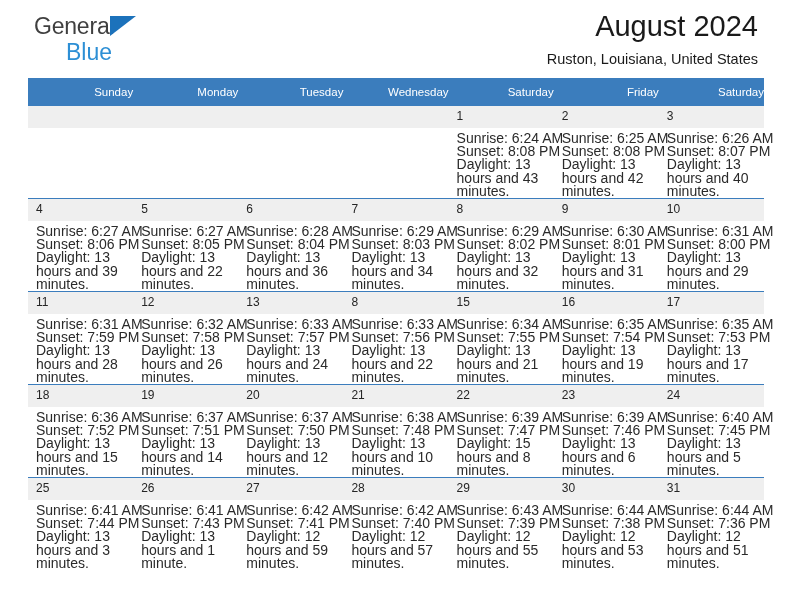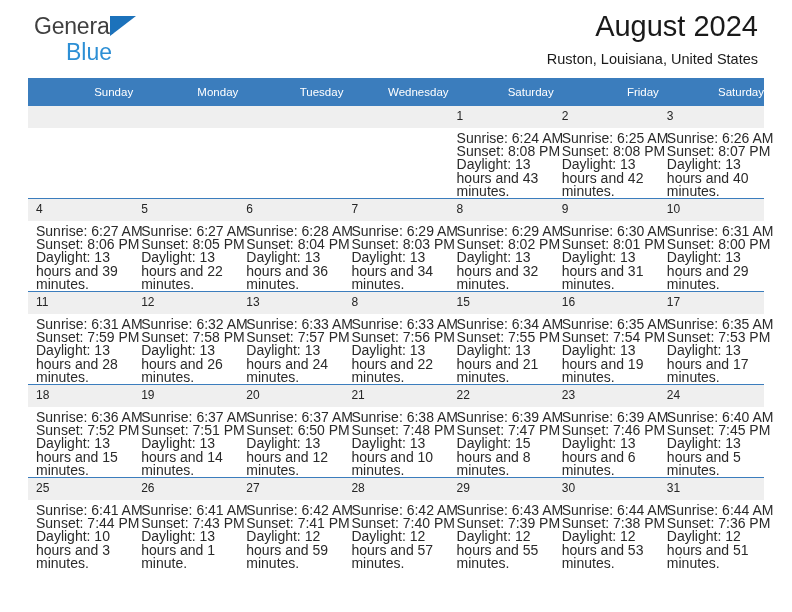--- a/index.html
+++ b/index.html
@@ -344,21 +344,21 @@
             <div class="cellbody">
               <div>Sunrise: 6:37 AM</div>
               <div>Sunset: 7:51 PM</div>
               <div class="daylight-line">Daylight: 13 hours and 14 minutes.</div>
             </div>
           </td>
           <td>
             <div class="daynum">20</div>
             <div class="cellbody">
               <div>Sunrise: 6:37 AM</div>
-              <div>Sunset: 6:50 PM</div>
+              <div>Sunset: 7:50 PM</div>
               <div class="daylight-line">Daylight: 13 hours and 12 minutes.</div>
             </div>
           </td>
           <td>
             <div class="daynum">21</div>
             <div class="cellbody">
               <div>Sunrise: 6:38 AM</div>
               <div>Sunset: 7:48 PM</div>
               <div class="daylight-line">Daylight: 13 hours and 10 minutes.</div>
             </div>
@@ -387,21 +387,21 @@
               <div class="daylight-line">Daylight: 13 hours and 5 minutes.</div>
             </div>
           </td>
         </tr>
         <tr class="week-row">
           <td>
             <div class="daynum">25</div>
             <div class="cellbody">
               <div>Sunrise: 6:41 AM</div>
               <div>Sunset: 7:44 PM</div>
-              <div class="daylight-line">Daylight: 10 hours and 3 minutes.</div>
+              <div class="daylight-line">Daylight: 13 hours and 3 minutes.</div>
             </div>
           </td>
           <td>
             <div class="daynum">26</div>
             <div class="cellbody">
               <div>Sunrise: 6:41 AM</div>
               <div>Sunset: 7:43 PM</div>
               <div class="daylight-line">Daylight: 13 hours and 1 minute.</div>
             </div>
           </td>

